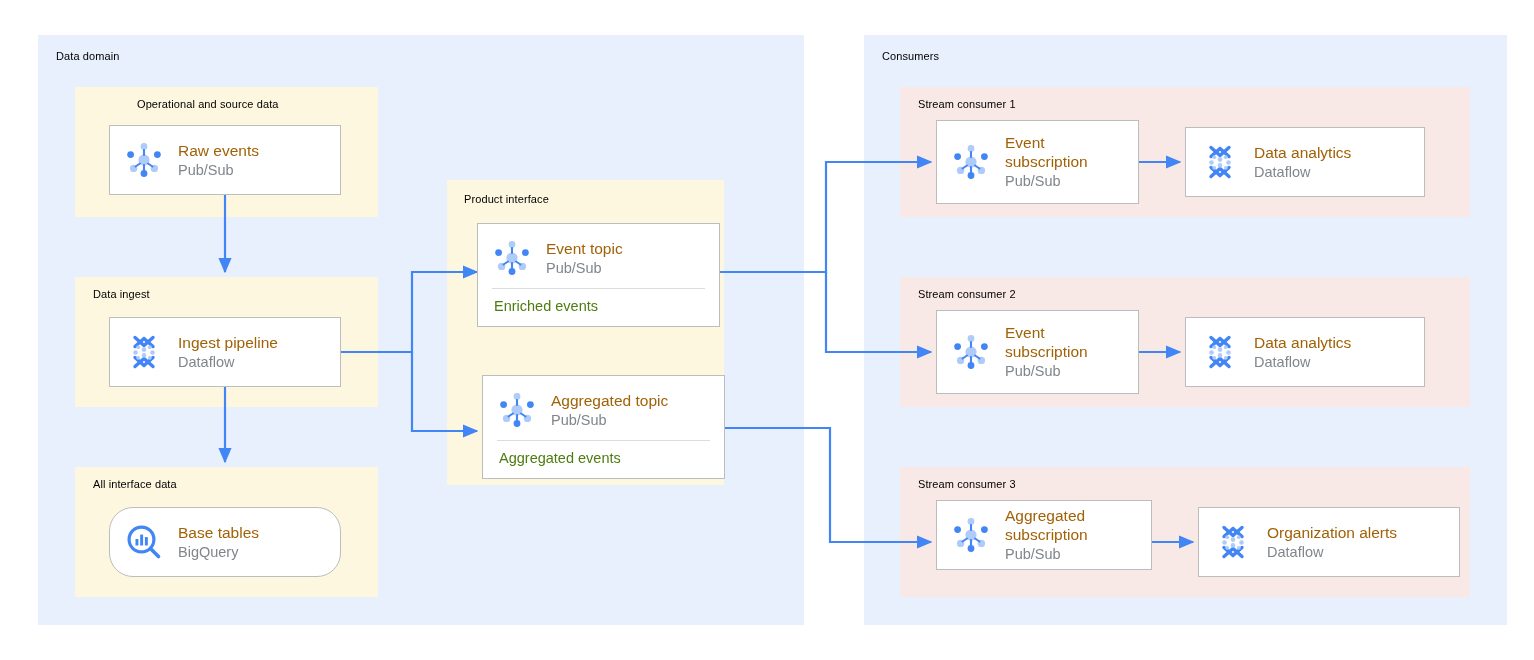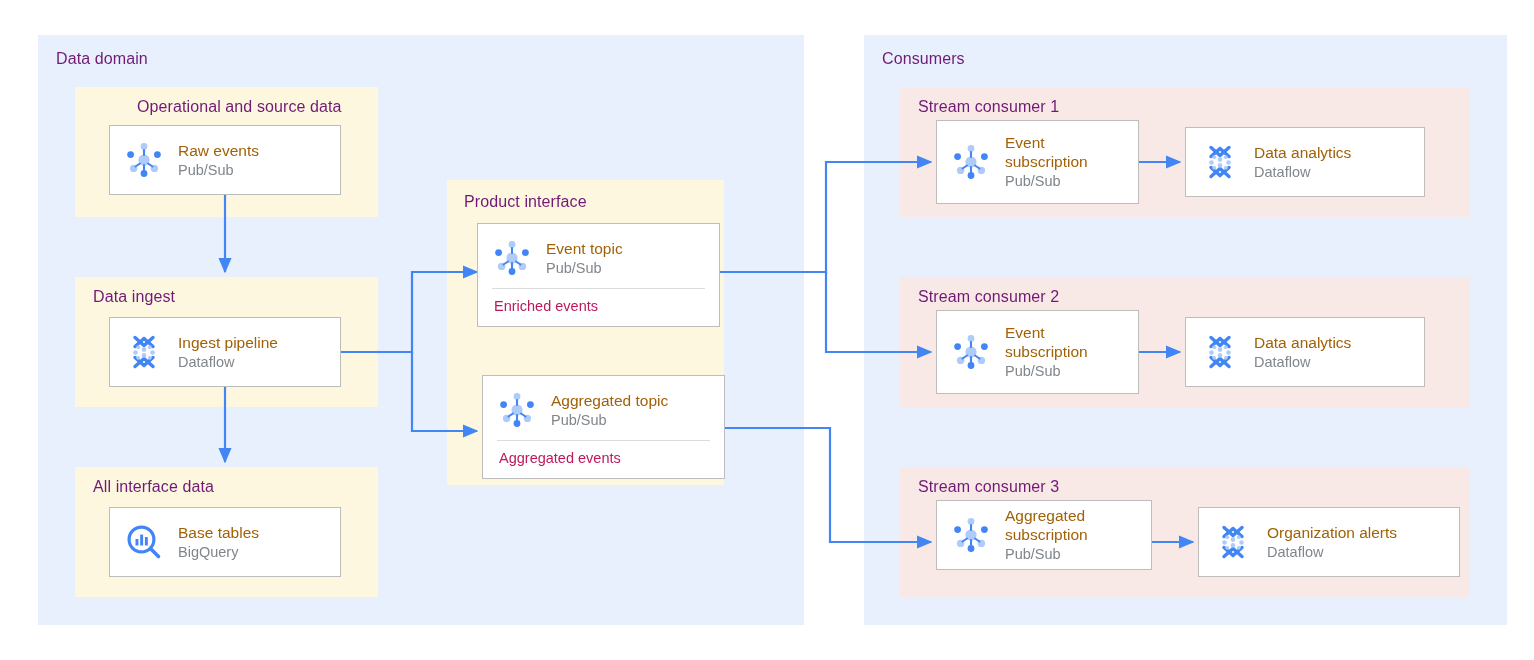--- a/index.html
+++ b/index.html
@@ -20,22 +20,22 @@
   .panel {
     position: absolute;
     box-sizing: border-box;
   }
   .panel-blue  { background: #e8f0fe; }
   .panel-yellow{ background: #fef7e0; }
   .panel-pink  { background: #f9e9e6; }
 
   .panel-title {
     position: absolute;
-    color: #701a75;
-    font-size: 16px;
+    color: #000000;
+    font-size: 11px;
     line-height: 1;
     white-space: nowrap;
     letter-spacing: 0.1px;
   }
 
   
   .card {
     position: absolute;
     box-sizing: border-box;
     background: #ffffff;
@@ -78,21 +78,21 @@
     font-size: 14.5px;
     line-height: 1.3;
     margin-top: 1px;
   }
   .card-footer {
     border-top: 1px solid #dadce0;
     margin: 0 14px;
     padding: 9px 0 0 0;
   }
   .card-footer-text {
-    color: #be185d;
+    color: #4d7c0f;
     font-size: 14.5px;
     line-height: 1.2;
     padding-bottom: 10px;
     padding-left: 2px;
   }
 
   
   #wires {
     position: absolute;
     left: 0; top: 0;
@@ -202,21 +202,21 @@
           <circle cx="25.8" cy="25.8" r="1.9"></circle>
         </g>
       </svg>
       <div class="card-text">
         <div class="card-title">Ingest pipeline</div>
         <div class="card-sub">Dataflow</div>
       </div>
     </div>
   </div>
 
-  <div class="card" style="left:109px; top:507px; width:232px; height:70px;">
+  <div class="card" style="left:109px; top:507px; width:232px; height:70px;border-radius:24px;">
     <div class="card-main">
       <svg class="card-icon" viewBox="0 0 40 40">
         <circle cx="17.5" cy="17.5" r="12.4" fill="none" stroke="#4285f4" stroke-width="3.2"></circle>
         <path d="M26.4 26.4 L34.5 34.5" stroke="#4285f4" stroke-width="3.6" stroke-linecap="round"></path>
         <g fill="#4285f4">
           <rect x="11.5" y="17" width="2.9" height="6.5" rx="0.6"></rect>
           <rect x="16.2" y="12.5" width="2.9" height="11" rx="0.6"></rect>
           <rect x="20.9" y="15" width="2.9" height="8.5" rx="0.6"></rect>
         </g>
       </svg>

